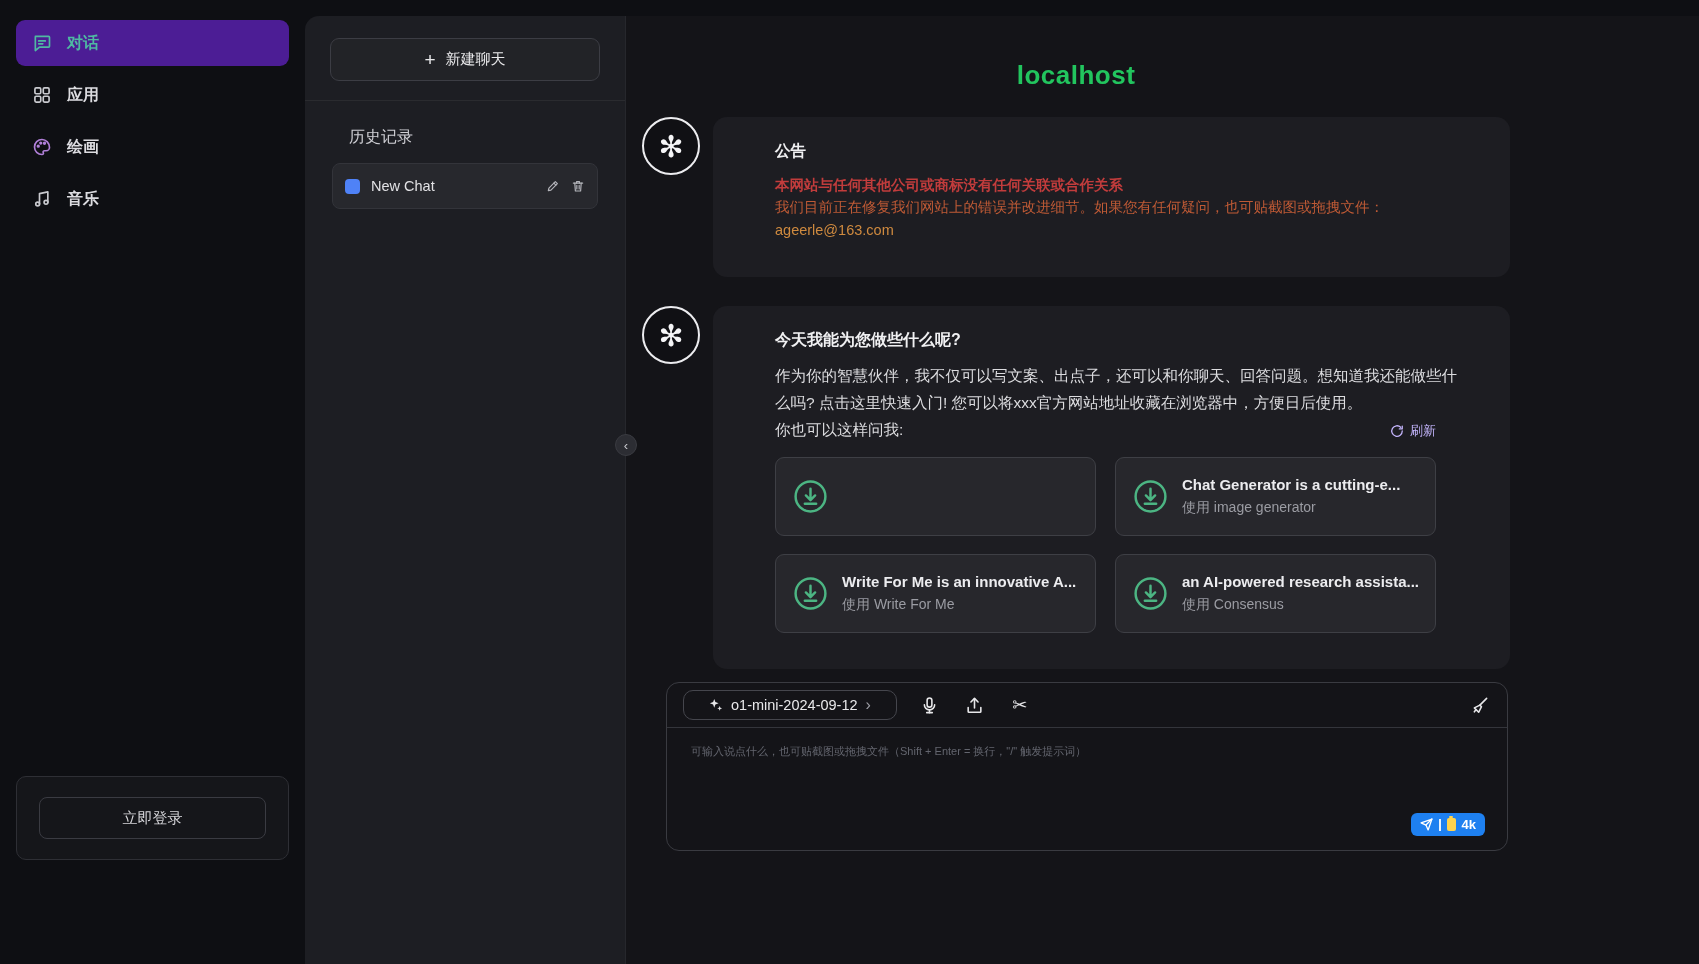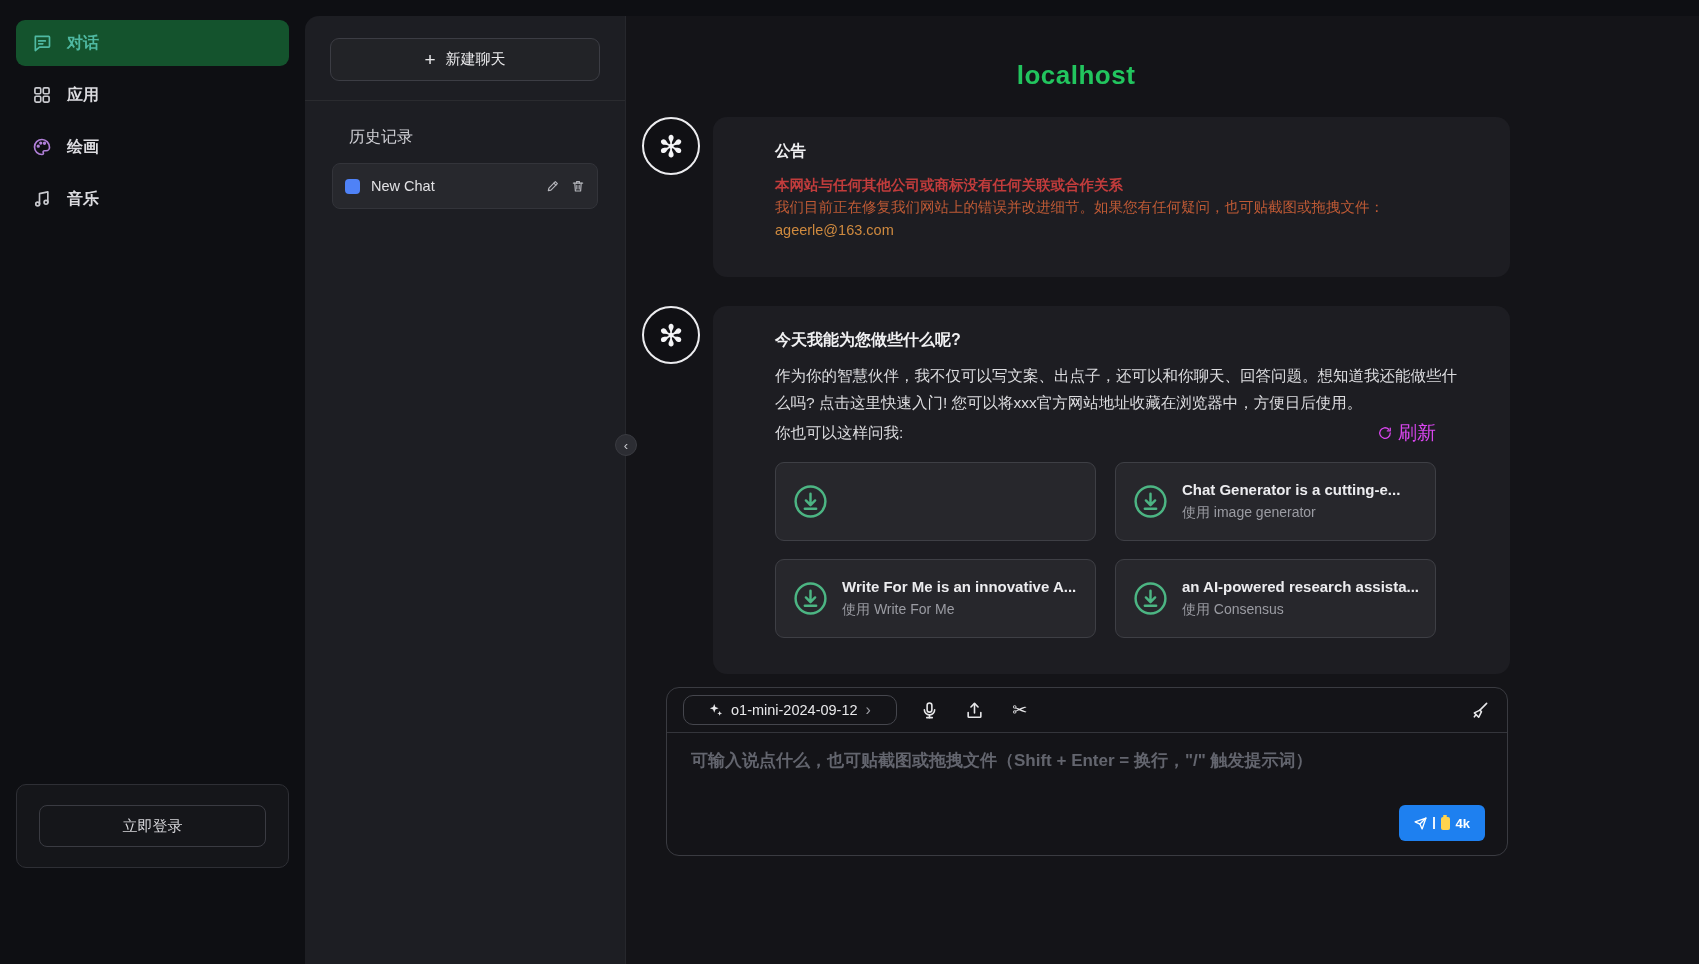--- a/index.html
+++ b/index.html
@@ -8,29 +8,29 @@
     width:1699px; height:964px; overflow:hidden;
     background:#0e0f13; color:#e8e8ea;
     font-family:"Liberation Sans","DejaVu Sans",sans-serif;
   }
   .app { display:flex; width:100%; height:100%; }
 
   
   .sidebar { width:305px; flex:none; position:relative; padding-top:14px; }
   .nav-item { display:flex; align-items:center; gap:14px; height:46px; margin:6px 16px;
     padding:0 15px; border-radius:9px; color:#dcdce0; font-size:16px; font-weight:600; cursor:pointer; }
-  .nav-item.active { background:#14532d; color:#4fb9a2; }
+  .nav-item.active { background:#4c1d95; color:#4fb9a2; }
   .nav-item .icon { width:22px; height:22px; display:flex; align-items:center; justify-content:center; }
   .icon svg { display:block; }
   .ic-chat { color:#4fb9a2; }
   .ic-apps { color:#c9cacf; }
   .ic-palette { color:#b07fd8; }
   .ic-music { color:#c9cacf; }
 
-  .login-wrap { position:absolute; left:16px; right:16px; bottom:96px;
+  .login-wrap { position:absolute; left:16px; right:16px; bottom:104px;
     border:1px solid #2e2f35; border-radius:10px; padding:20px 22px; background:#15161a; }
   .login-btn { width:100%; height:42px; border:1px solid #3a3b42; border-radius:8px;
     background:transparent; color:#d6d6da; font-size:15px; cursor:pointer;
     font-family:inherit; }
 
   
   .workspace { flex:1; display:flex; margin-top:16px; border-top-left-radius:14px; overflow:hidden; }
 
   .chat-list { width:320px; flex:none; background:#1d1e23; display:flex; flex-direction:column; }
   .new-chat-wrap { padding:22px 25px 19px; border-bottom:1px solid rgba(255,255,255,.06); }
@@ -68,21 +68,21 @@
   .ann-l1 { color:#c13c3c; font-weight:700; }
   .ann-l2 { color:#cc4444; font-weight:600; }
   .ann-l3 { color:#bf5a35; }
   .ann-email { color:#cf8a3f; text-decoration:none; font-size:14.5px; line-height:1.55; display:inline-block; cursor:pointer; }
 
   .welcome-title { font-weight:700; font-size:16px; margin-bottom:12px; color:#f0f0f2; }
   .welcome-body { font-size:15.5px; line-height:1.7; color:#dcdcdf; margin:0 0 4px; }
   .ask-row { display:flex; justify-content:space-between; align-items:center; font-size:15.5px;
     color:#dcdcdf; margin:2px 22px 16px 0; }
   .refresh-btn { display:flex; align-items:center; gap:6px; background:none; border:none;
-    color:#d946ef; font-size:19px; cursor:pointer; font-family:inherit; padding:0; }
+    color:#c4b5fd; font-size:13px; cursor:pointer; font-family:inherit; padding:0; }
 
   .suggest-grid { display:grid; grid-template-columns:1fr 1fr; gap:18px 19px; margin-right:22px; }
   .suggest-card { background:#27272c; border:1px solid #3e3f45; border-radius:9px; padding:14px 16px;
     display:flex; align-items:center; gap:13px; cursor:pointer; height:79px; }
   .card-icon { width:37px; height:37px; flex:none; color:#4cb583; display:flex; }
   .card-texts { display:flex; flex-direction:column; gap:6px; min-width:0; }
   .card-title { font-size:15px; font-weight:600; color:#ececef; white-space:nowrap; overflow:hidden; }
   .card-sub { font-size:14px; color:#9b9ca3; white-space:nowrap; overflow:hidden; }
 
   
@@ -91,24 +91,24 @@
     border-bottom:1px solid #34353b; }
   .model-pill { display:flex; align-items:center; gap:8px; border:1px solid #45464d; border-radius:10px;
     height:30px; padding:0 25px; background:transparent; color:#e8e8ea; font-size:14.5px; cursor:pointer;
     font-family:inherit; white-space:nowrap; }
   .pill-chevron { color:#9a9ba2; font-size:16px; line-height:1; }
   .tool-btn { background:none; border:none; color:#e8e8ea; width:24px; height:24px; padding:0;
     cursor:pointer; display:flex; align-items:center; justify-content:center; font-size:18px; }
   .spacer { flex:1; }
   .composer-body { position:relative; height:122px; }
   .composer-input { width:100%; height:100%; background:transparent; border:none; outline:none; resize:none;
-    color:#e8e8ea; font-size:17px; padding:16px 24px; font-family:inherit;font-weight:bold; }
+    color:#e8e8ea; font-size:11px; padding:16px 24px; font-family:inherit; }
   .composer-input::placeholder { color:#63656e; }
   .token-badge { position:absolute; right:22px; bottom:14px; background:#1e80f0; border-radius:6px;
-    height:36px; display:flex; align-items:center; gap:6px; padding:0 15px; color:#fff;
+    height:23px; display:flex; align-items:center; gap:6px; padding:0 9px; color:#fff;
     font-size:13px; font-weight:700; cursor:pointer; border:none; font-family:inherit; }
   .badge-divider { width:1.5px; height:12px; background:rgba(255,255,255,.9); }
   .badge-battery { width:9px; height:13px; background:#ffd34d; border-radius:2px; position:relative; }
   .badge-battery::before { content:""; position:absolute; top:-2px; left:2.5px; width:4px; height:2px;
     background:#ffd34d; border-radius:1px; }
 </style>
 </head>
 <body>
 
 <div class="app">

